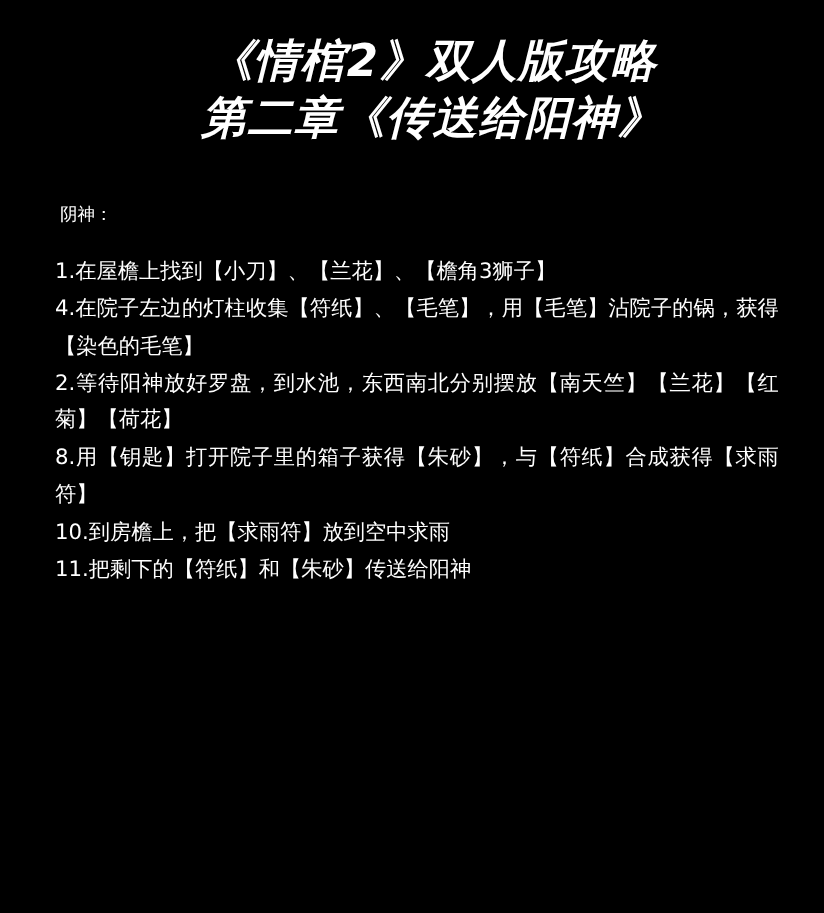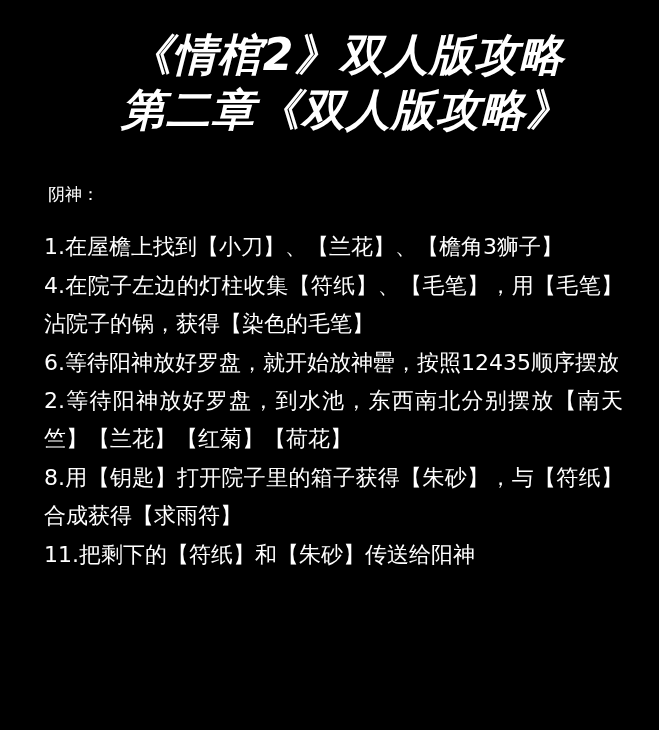--- a/index.html
+++ b/index.html
@@ -22,62 +22,62 @@
     box-sizing: border-box;
   }
   .title-block {
     padding-top: 28px;
     text-align: center;
   }
   .title-line {
     font-family: "DejaVu Sans", "Liberation Sans", sans-serif;
     font-weight: bold;
     font-style: italic;
-    font-size: 44px;
+    font-size: 36px;
     line-height: 1.24;
     letter-spacing: 1px;
     color: #ffffff;
     white-space: nowrap;
     margin-left: 33px;
   }
   .section-label {
     margin-top: 46px;
     margin-left: 48px;
-    font-size: 17px;
+    font-size: 14px;
     color: #ffffff;
     font-family: "DejaVu Sans", "Liberation Sans", sans-serif;
   }
   .steps {
     margin-top: 22px;
     margin-left: 44px;
     margin-right: 36px;
   }
   .step {
-    font-size: 22px;
+    font-size: 17px;
     line-height: 1.72;
     color: #ffffff;
     font-family: "DejaVu Sans", "Liberation Sans", sans-serif;
     text-align: justify;
     margin-bottom: 1px;
   }
 </style>
 </head>
 <body>
 
 <div class="page">
 
   <div class="title-block">
     <div class="title-line">《情棺2》双人版攻略</div>
-    <div class="title-line">第二章《双人版攻略》</div>
+    <div class="title-line">第二章《传送给阳神》</div>
   </div>
 
   <div class="section-label">阴神：</div>
 
   <div class="steps">
     <div class="step">1.在屋檐上找到【小刀】、【兰花】、【檐角3狮子】</div>
     <div class="step">4.在院子左边的灯柱收集【符纸】、【毛笔】，用【毛笔】沾院子的锅，获得【染色的毛笔】</div>
-    <div class="step">6.等待阳神放好罗盘，就开始放神罍，按照12435顺序摆放</div>
     <div class="step">2.等待阳神放好罗盘，到水池，东西南北分别摆放【南天竺】【兰花】【红菊】【荷花】</div>
     <div class="step">8.用【钥匙】打开院子里的箱子获得【朱砂】，与【符纸】合成获得【求雨符】</div>
+    <div class="step">10.到房檐上，把【求雨符】放到空中求雨</div>
     <div class="step">11.把剩下的【符纸】和【朱砂】传送给阳神</div>
   </div>
 
 </div>
 
 </body></html>

